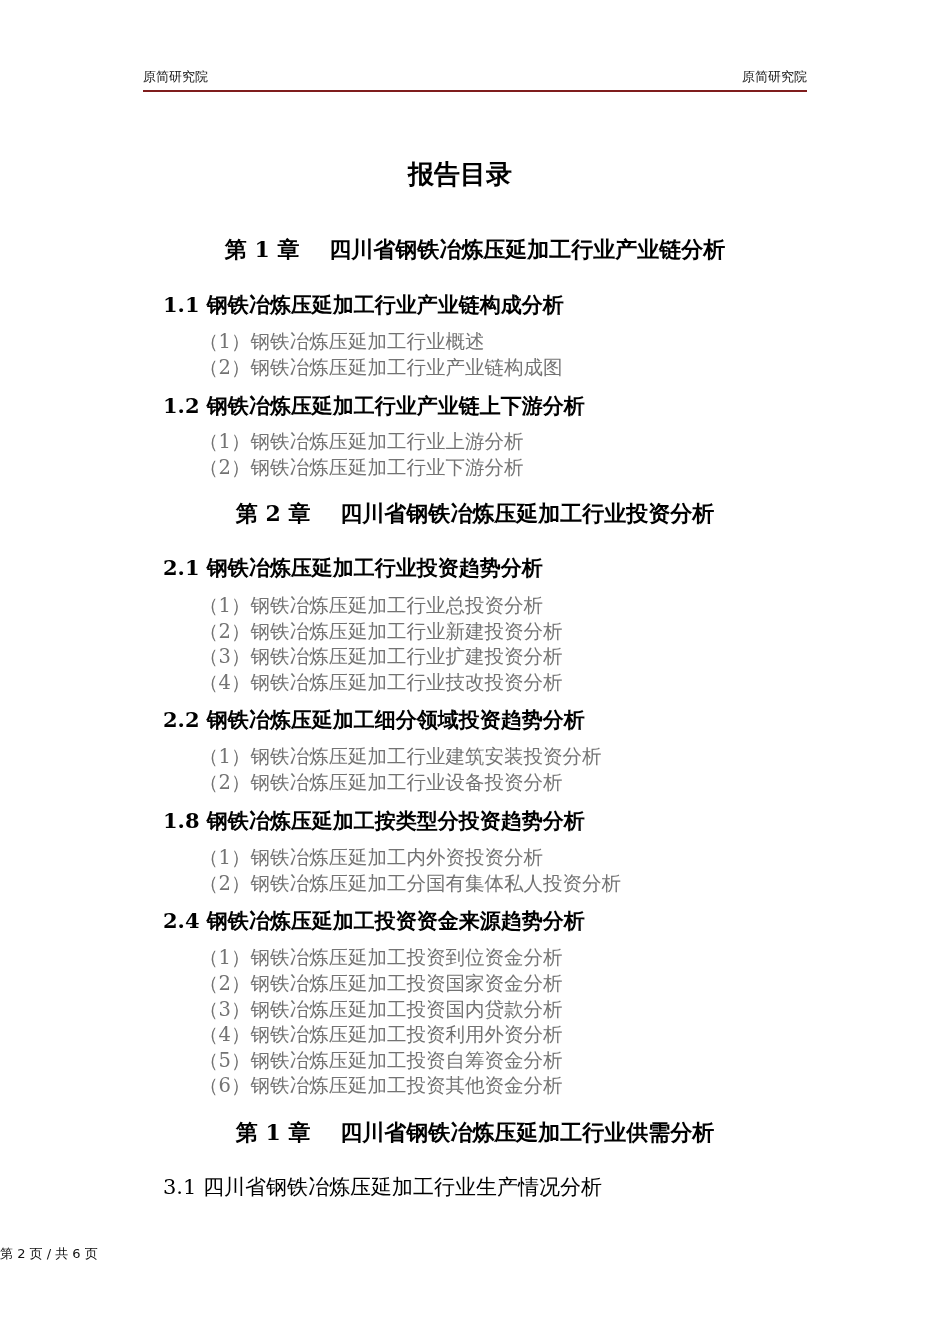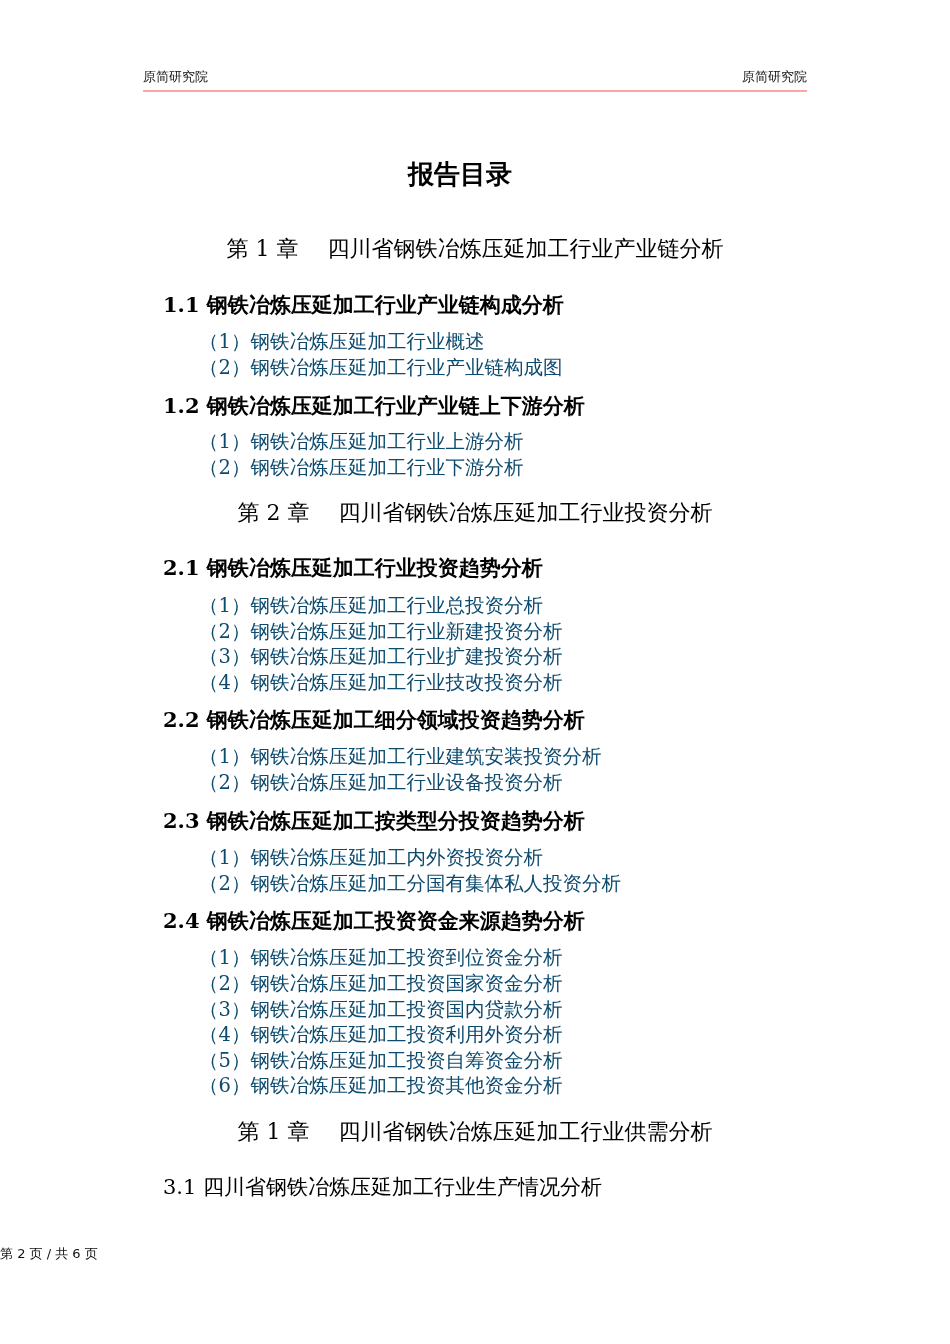--- a/index.html
+++ b/index.html
@@ -1,29 +1,29 @@
 <!DOCTYPE html>
 <html><head>
   <meta charset="utf-8">
   <style>
     html, body { margin: 0; padding: 0; background: #ffffff; }
     body { width: 950px; height: 1344px; position: relative; overflow: hidden; color: #000; }
     .page { position: absolute; left: 0; top: 0; width: 950px; height: 1344px; }
 
-    .header { position: absolute; left: 143px; top: 68px; width: 664px; height: 22px; border-bottom: 2px solid #fca5a5; }
+    .header { position: absolute; left: 143px; top: 68px; width: 664px; height: 22px; border-bottom: 2px solid #7f1d1d; }
     .header-left, .header-right { position: absolute; top: 1px; font-family: "DejaVu Sans", sans-serif; font-size: 13px; line-height: 16px; color: #111; }
     .header-left { left: 0; }
     .header-right { right: 0; }
 
     .report-title { position: absolute; left: 0; width: 920px; top: 156px; text-align: center; font-family: "DejaVu Serif", serif; font-weight: bold; font-size: 26px; line-height: 36px; }
 
-    .chapter { position: absolute; left: 0; width: 950px; text-align: center; font-family: "DejaVu Serif", serif; font-weight: normal; font-size: 22px; line-height: 32px; white-space: pre; }
+    .chapter { position: absolute; left: 0; width: 950px; text-align: center; font-family: "DejaVu Serif", serif; font-weight: bold; font-size: 22px; line-height: 32px; white-space: pre; }
     .section { position: absolute; left: 163px; font-family: "DejaVu Serif", serif; font-weight: bold; font-size: 21px; line-height: 30px; white-space: nowrap; }
     .section.light { font-weight: normal; }
-    .item { position: absolute; left: 199px; font-family: "DejaVu Serif", serif; font-size: 19.5px; line-height: 26px; color: #0c4a6e; white-space: nowrap; }
+    .item { position: absolute; left: 199px; font-family: "DejaVu Serif", serif; font-size: 19.5px; line-height: 26px; color: #737373; white-space: nowrap; }
 
     .footer { position: absolute; left: 0; width: 950px; top: 1246px; text-align: left; font-family: "DejaVu Sans", sans-serif; font-size: 13px; line-height: 16px; color: #111; }
   </style>
 </head>
 <body>
 
 <div class="page">
 
   <div class="header">
     <span class="header-left">原简研究院</span>
@@ -47,21 +47,21 @@
   <div class="section" style="top:553px">2.1 钢铁冶炼压延加工行业投资趋势分析</div>
   <div class="item" style="top:593px">（1）钢铁冶炼压延加工行业总投资分析</div>
   <div class="item" style="top:619px">（2）钢铁冶炼压延加工行业新建投资分析</div>
   <div class="item" style="top:644px">（3）钢铁冶炼压延加工行业扩建投资分析</div>
   <div class="item" style="top:670px">（4）钢铁冶炼压延加工行业技改投资分析</div>
 
   <div class="section" style="top:705px">2.2 钢铁冶炼压延加工细分领域投资趋势分析</div>
   <div class="item" style="top:744px">（1）钢铁冶炼压延加工行业建筑安装投资分析</div>
   <div class="item" style="top:770px">（2）钢铁冶炼压延加工行业设备投资分析</div>
 
-  <div class="section" style="top:806px">2.3 钢铁冶炼压延加工按类型分投资趋势分析</div>
+  <div class="section" style="top:806px">1.8 钢铁冶炼压延加工按类型分投资趋势分析</div>
   <div class="item" style="top:845px">（1）钢铁冶炼压延加工内外资投资分析</div>
   <div class="item" style="top:871px">（2）钢铁冶炼压延加工分国有集体私人投资分析</div>
 
   <div class="section" style="top:906px">2.4 钢铁冶炼压延加工投资资金来源趋势分析</div>
   <div class="item" style="top:945px">（1）钢铁冶炼压延加工投资到位资金分析</div>
   <div class="item" style="top:971px">（2）钢铁冶炼压延加工投资国家资金分析</div>
   <div class="item" style="top:997px">（3）钢铁冶炼压延加工投资国内贷款分析</div>
   <div class="item" style="top:1022px">（4）钢铁冶炼压延加工投资利用外资分析</div>
   <div class="item" style="top:1048px">（5）钢铁冶炼压延加工投资自筹资金分析</div>
   <div class="item" style="top:1073px">（6）钢铁冶炼压延加工投资其他资金分析</div>

